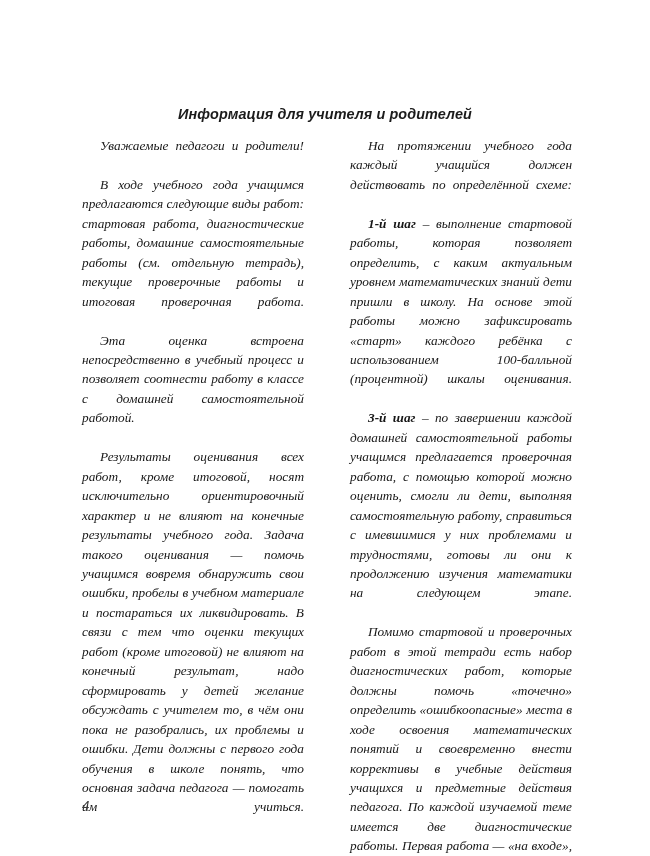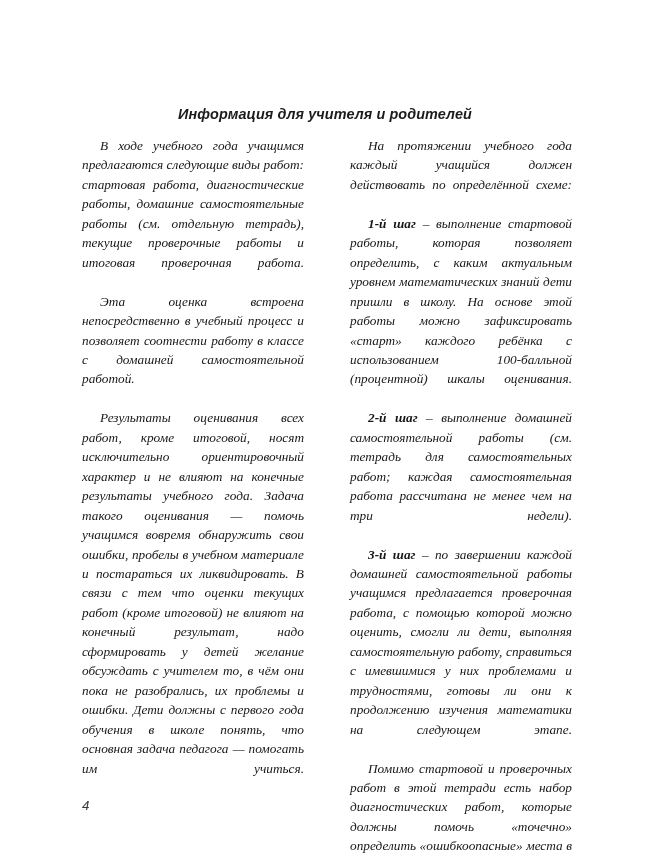--- a/index.html
+++ b/index.html
@@ -97,31 +97,31 @@
 </head>
 <body>
 
 <div class="page">
 
   <h1 class="page-heading">Информация для учителя и родителей</h1>
 
   <div class="columns">
 
     <div class="column">
+      <p>Уважаемые педагоги и родители!</p>
       <p>В ходе учебного года учащимся предлагаются следующие виды работ: стартовая работа, диагностические работы, домашние самостоятельные работы (см. отдельную тетрадь), текущие проверочные работы и итоговая проверочная работа.</p>
       <p>Эта оценка встроена непосредственно в учебный процесс и позволяет соотнести работу в классе с домашней самостоятельной работой.</p>
       <p>Результаты оценивания всех работ, кроме итоговой, носят исключительно ориентировочный характер и не влияют на конечные результаты учебного года. Задача такого оценивания — помочь учащимся вовремя обнаружить свои ошибки, пробелы в учебном материале и постараться их ликвидировать. В связи с тем что оценки текущих работ (кроме итоговой) не влияют на конечный результат, надо сформировать у детей желание обсуждать с учителем то, в чём они пока не разобрались, их проблемы и ошибки. Дети должны с первого года обучения в школе понять, что основная задача педагога — помогать им учиться.</p>
     </div>
 
     <div class="column">
       <p>На протяжении учебного года каждый учащийся должен действовать по определённой схеме:</p>
 
       <p><span class="step">1-й шаг</span><span> – выполнение стартовой работы, которая позволяет определить, с каким актуальным уровнем математических знаний дети пришли в школу. На основе этой работы можно зафиксировать «старт» каждого ребёнка с использованием 100-балльной (процентной) шкалы оценивания.</span></p>
 
-      <p><span class="step">2-й шаг</span><span> – выполнение домашней самостоятельной работы (см. тетрадь для самостоятельных работ; каждая самостоятельная работа рассчитана не менее чем на три недели).</span></p>
 
       <p><span class="step">3-й шаг</span><span> – по завершении каждой домашней самостоятельной работы учащимся предлагается проверочная работа, с помощью которой можно оценить, смогли ли дети, выполняя самостоятельную работу, справиться с имевшимися у них проблемами и трудностями, готовы ли они к продолжению изучения математики на следующем этапе.</span></p>
 
       <p>Помимо стартовой и проверочных работ в этой тетради есть набор диагностических работ, которые должны помочь «точечно» определить «ошибкоопасные» места в ходе освоения математических понятий и своевременно внести коррективы в учебные действия учащихся и предметные действия педагога. По каждой изучаемой теме имеется две диагностические работы. Первая работа — «на входе», сразу после введения</p>
     </div>
 
   </div>
 
   <div class="folio">4</div>
 

